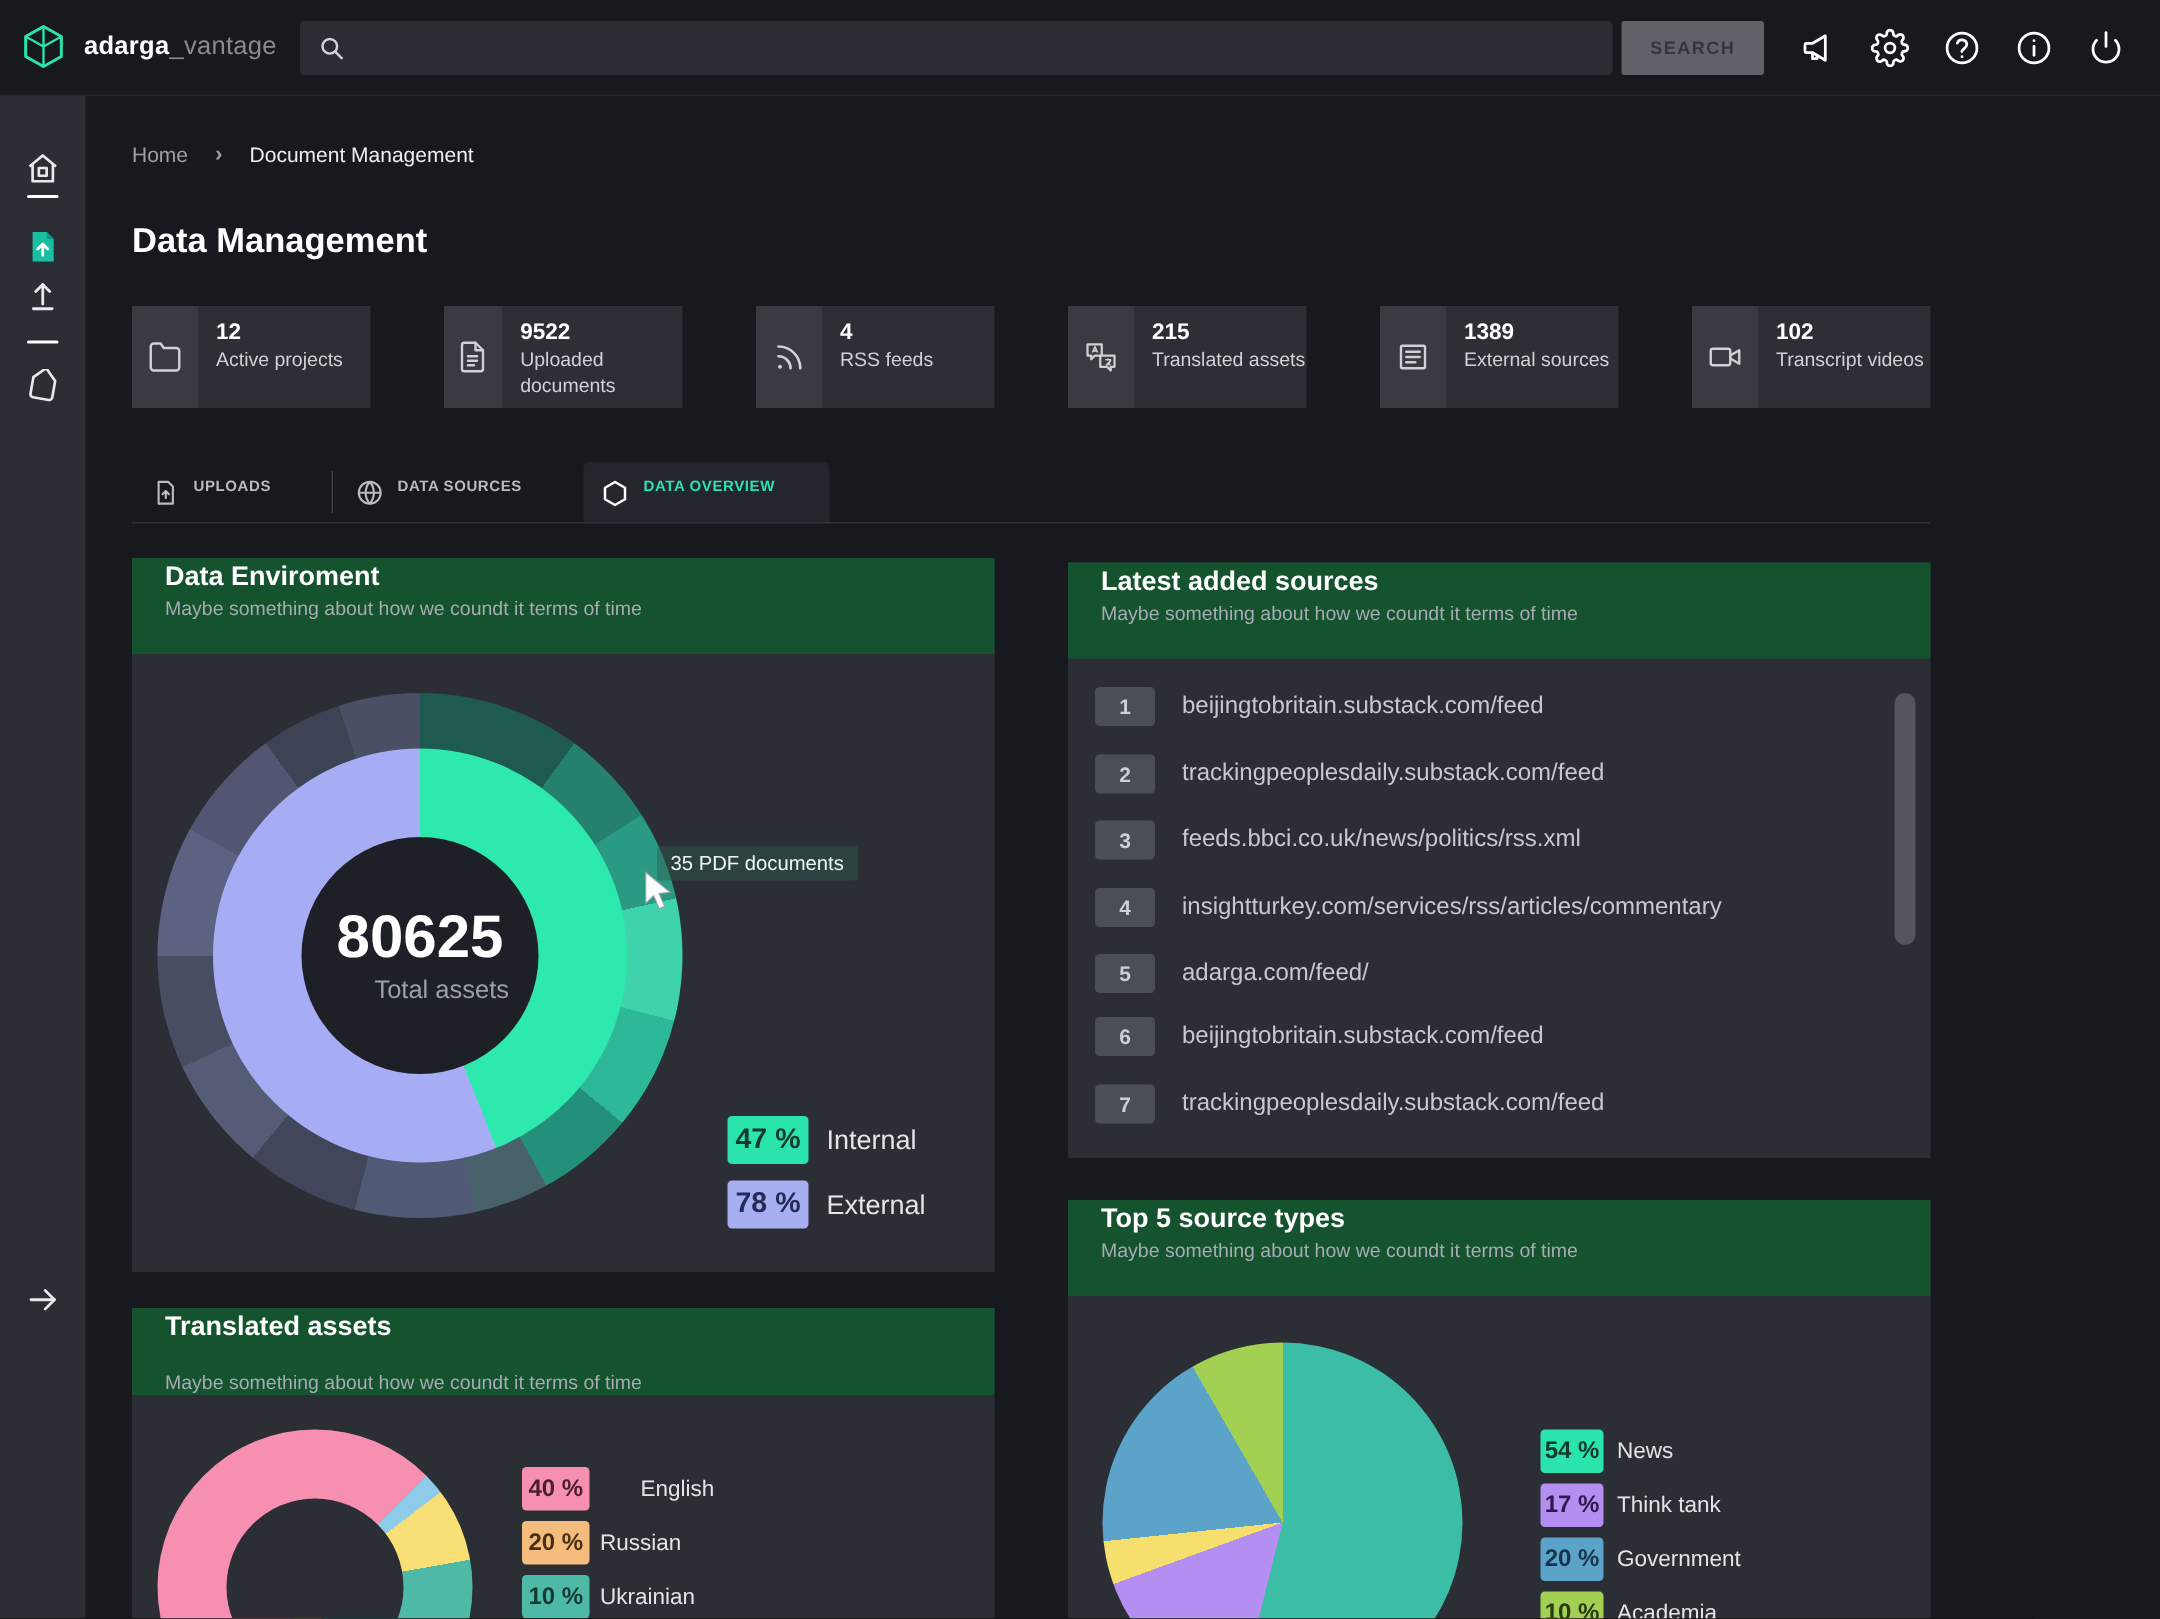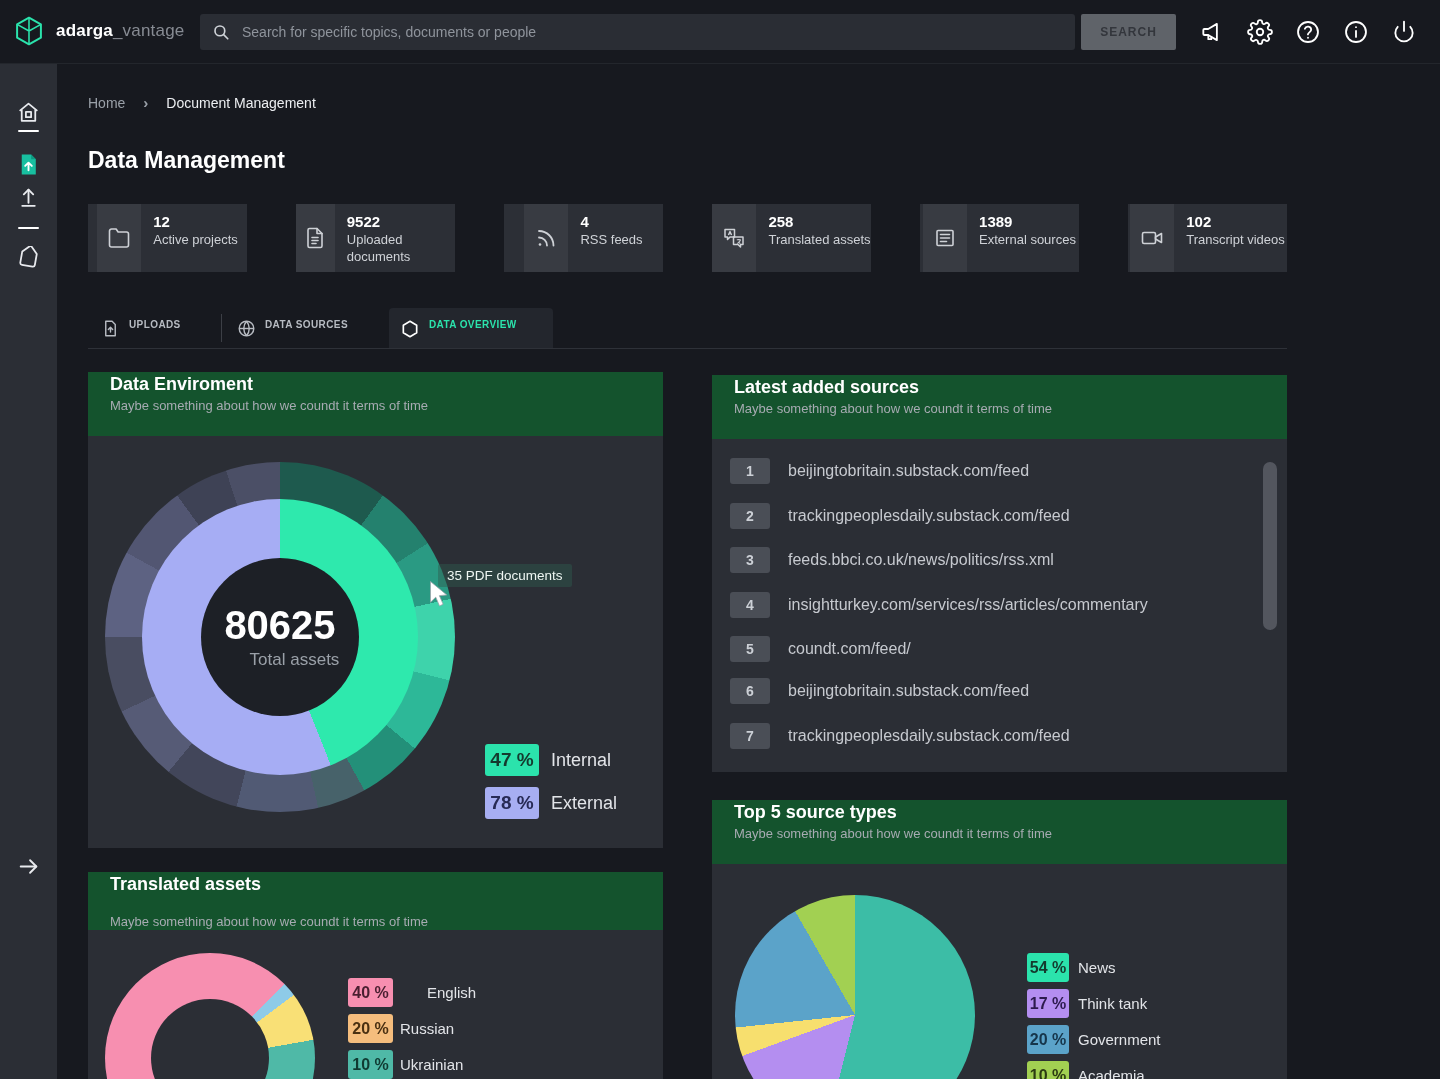--- a/index.html
+++ b/index.html
@@ -25,21 +25,21 @@
   .side-divider{left:18px;width:21px;height:2px;background:#fff;border-radius:1px;}
 
   
   #breadcrumb{left:88px;top:94px;display:flex;align-items:center;gap:18px;font-size:14px;}
   #breadcrumb .home{color:#9aa0a8;cursor:pointer;}
   #breadcrumb .chev{color:#9aa0a8;font-size:15px;font-weight:700;}
   #breadcrumb .current{color:#eceef1;}
   #page-title{left:88px;top:147px;font-size:23px;font-weight:700;color:#fff;}
 
   
-  .stat-card{top:204px;width:159px;height:68px;background:#2c2f36;display:flex;justify-content:center;}
+  .stat-card{top:204px;width:159px;height:68px;background:#2c2f36;display:flex;}
   .stat-icon-box{width:44px;height:68px;background:#383b42;display:flex;align-items:center;justify-content:center;color:#ced1d6;}
   .stat-body{padding:9px 0 0 12px;overflow:hidden;}
   .stat-value{font-size:15px;font-weight:700;color:#fff;line-height:18px;}
   .stat-label{font-size:13px;color:#cfd2d7;line-height:17px;}
 
   
   .tab{display:flex;align-items:flex-start;gap:9px;font-weight:700;font-size:10px;letter-spacing:.4px;color:#b7bbc2;cursor:pointer;}
   #tab-active-bg{left:389px;top:308px;width:164px;height:41px;background:#23262d;border-radius:4px 4px 0 0;}
   #tabs-rule{left:88px;top:348px;width:1199px;height:1px;background:#2e3138;}
 
@@ -108,21 +108,20 @@
       <span id="brand-text"><span>adarga</span><span class="muted">_vantage</span></span>
     </div>
 
     <div id="search-wrap" class="abs">
       <span>
         <svg width="18" height="18" viewBox="0 0 24 24" fill="none" stroke="#cfd3d8" stroke-width="2.2" stroke-linecap="round">
           <circle cx="10.5" cy="10.5" r="6.5"></circle>
             <line x1="15.5" y1="15.5" x2="21" y2="21"></line>
         </svg>
       </span>
-      <input id="search-input" placeholder="Search for specific topics, documents or people" style="">
     </div>
 
     <button id="search-btn" class="abs">SEARCH</button>
 
     <span class="abs top-icon" style="left:1199px;top:19px;">
       <svg width="26" height="26" viewBox="0 0 24 24" fill="none" stroke="currentColor" stroke-width="1.7" stroke-linejoin="round" stroke-linecap="round">
         <path d="M16.5 4.5 8.5 9.2 H5 a1 1 0 0 0 -1 1 v3.6 a1 1 0 0 0 1 1 h3.5 l8 4.7 z"></path>
         <path d="M8.6 15.2 v3.4 h2.8 v-2"></path>
       </svg>
     </span>
@@ -240,21 +239,21 @@
   <div class="abs stat-card" style="left:712px;">
     <div class="stat-icon-box">
       <svg width="24" height="24" viewBox="0 0 24 24" fill="none" stroke="currentColor" stroke-width="1.5" stroke-linejoin="round">
         <path d="M3 3.5 h9.5 v7.5 h-4.5 l-2.5 2.5 v-2.5 H3 z"></path>
         <path d="M11.5 11 h9.5 v7.5 h-2.5 v2.5 l-2.5 -2.5 h-4.5 z"></path>
         <path d="M6.3 9 8 5.2 9.7 9 M6.9 7.9 h2.2" stroke-width="1.1"></path>
         <path d="M14.8 13.8 h4 M16.8 13 v1 M15.3 17.5 c1.5-.6 2.7-1.9 3.2-3.6 M18.3 17.5 c-.8-.4-1.5-1-2-1.8" stroke-width="1.1"></path>
       </svg>
     </div>
     <div class="stat-body">
-        <div class="stat-value">258</div>
+        <div class="stat-value">215</div>
         <div class="stat-label">Translated assets</div>
       </div>
   </div>
   <div class="abs stat-card" style="left:920px;">
     <div class="stat-icon-box">
       <svg width="24" height="24" viewBox="0 0 24 24" fill="none" stroke="currentColor" stroke-width="1.6" stroke-linejoin="round" stroke-linecap="round">
         <rect x="4" y="4.5" width="16" height="15" rx="1"></rect>
           <line x1="7.5" y1="8.5" x2="16.5" y2="8.5"></line>
           <line x1="7.5" y1="12" x2="16.5" y2="12"></line>
           <line x1="7.5" y1="15.5" x2="13.5" y2="15.5"></line>
@@ -350,21 +349,21 @@
   <div class="abs src-row" style="top:547px;">
     <div class="src-badge">3</div>
     <div class="src-url">feeds.bbci.co.uk/news/politics/rss.xml</div>
   </div>
   <div class="abs src-row" style="top:592px;">
     <div class="src-badge">4</div>
     <div class="src-url">insightturkey.com/services/rss/articles/commentary</div>
   </div>
   <div class="abs src-row" style="top:636px;">
     <div class="src-badge">5</div>
-    <div class="src-url">coundt.com/feed/</div>
+    <div class="src-url">adarga.com/feed/</div>
   </div>
   <div class="abs src-row" style="top:678px;">
     <div class="src-badge">6</div>
     <div class="src-url">beijingtobritain.substack.com/feed</div>
   </div>
   <div class="abs src-row" style="top:723px;">
     <div class="src-badge">7</div>
     <div class="src-url">trackingpeoplesdaily.substack.com/feed</div>
   </div>
   <div id="src-scrollbar" class="abs"></div>

